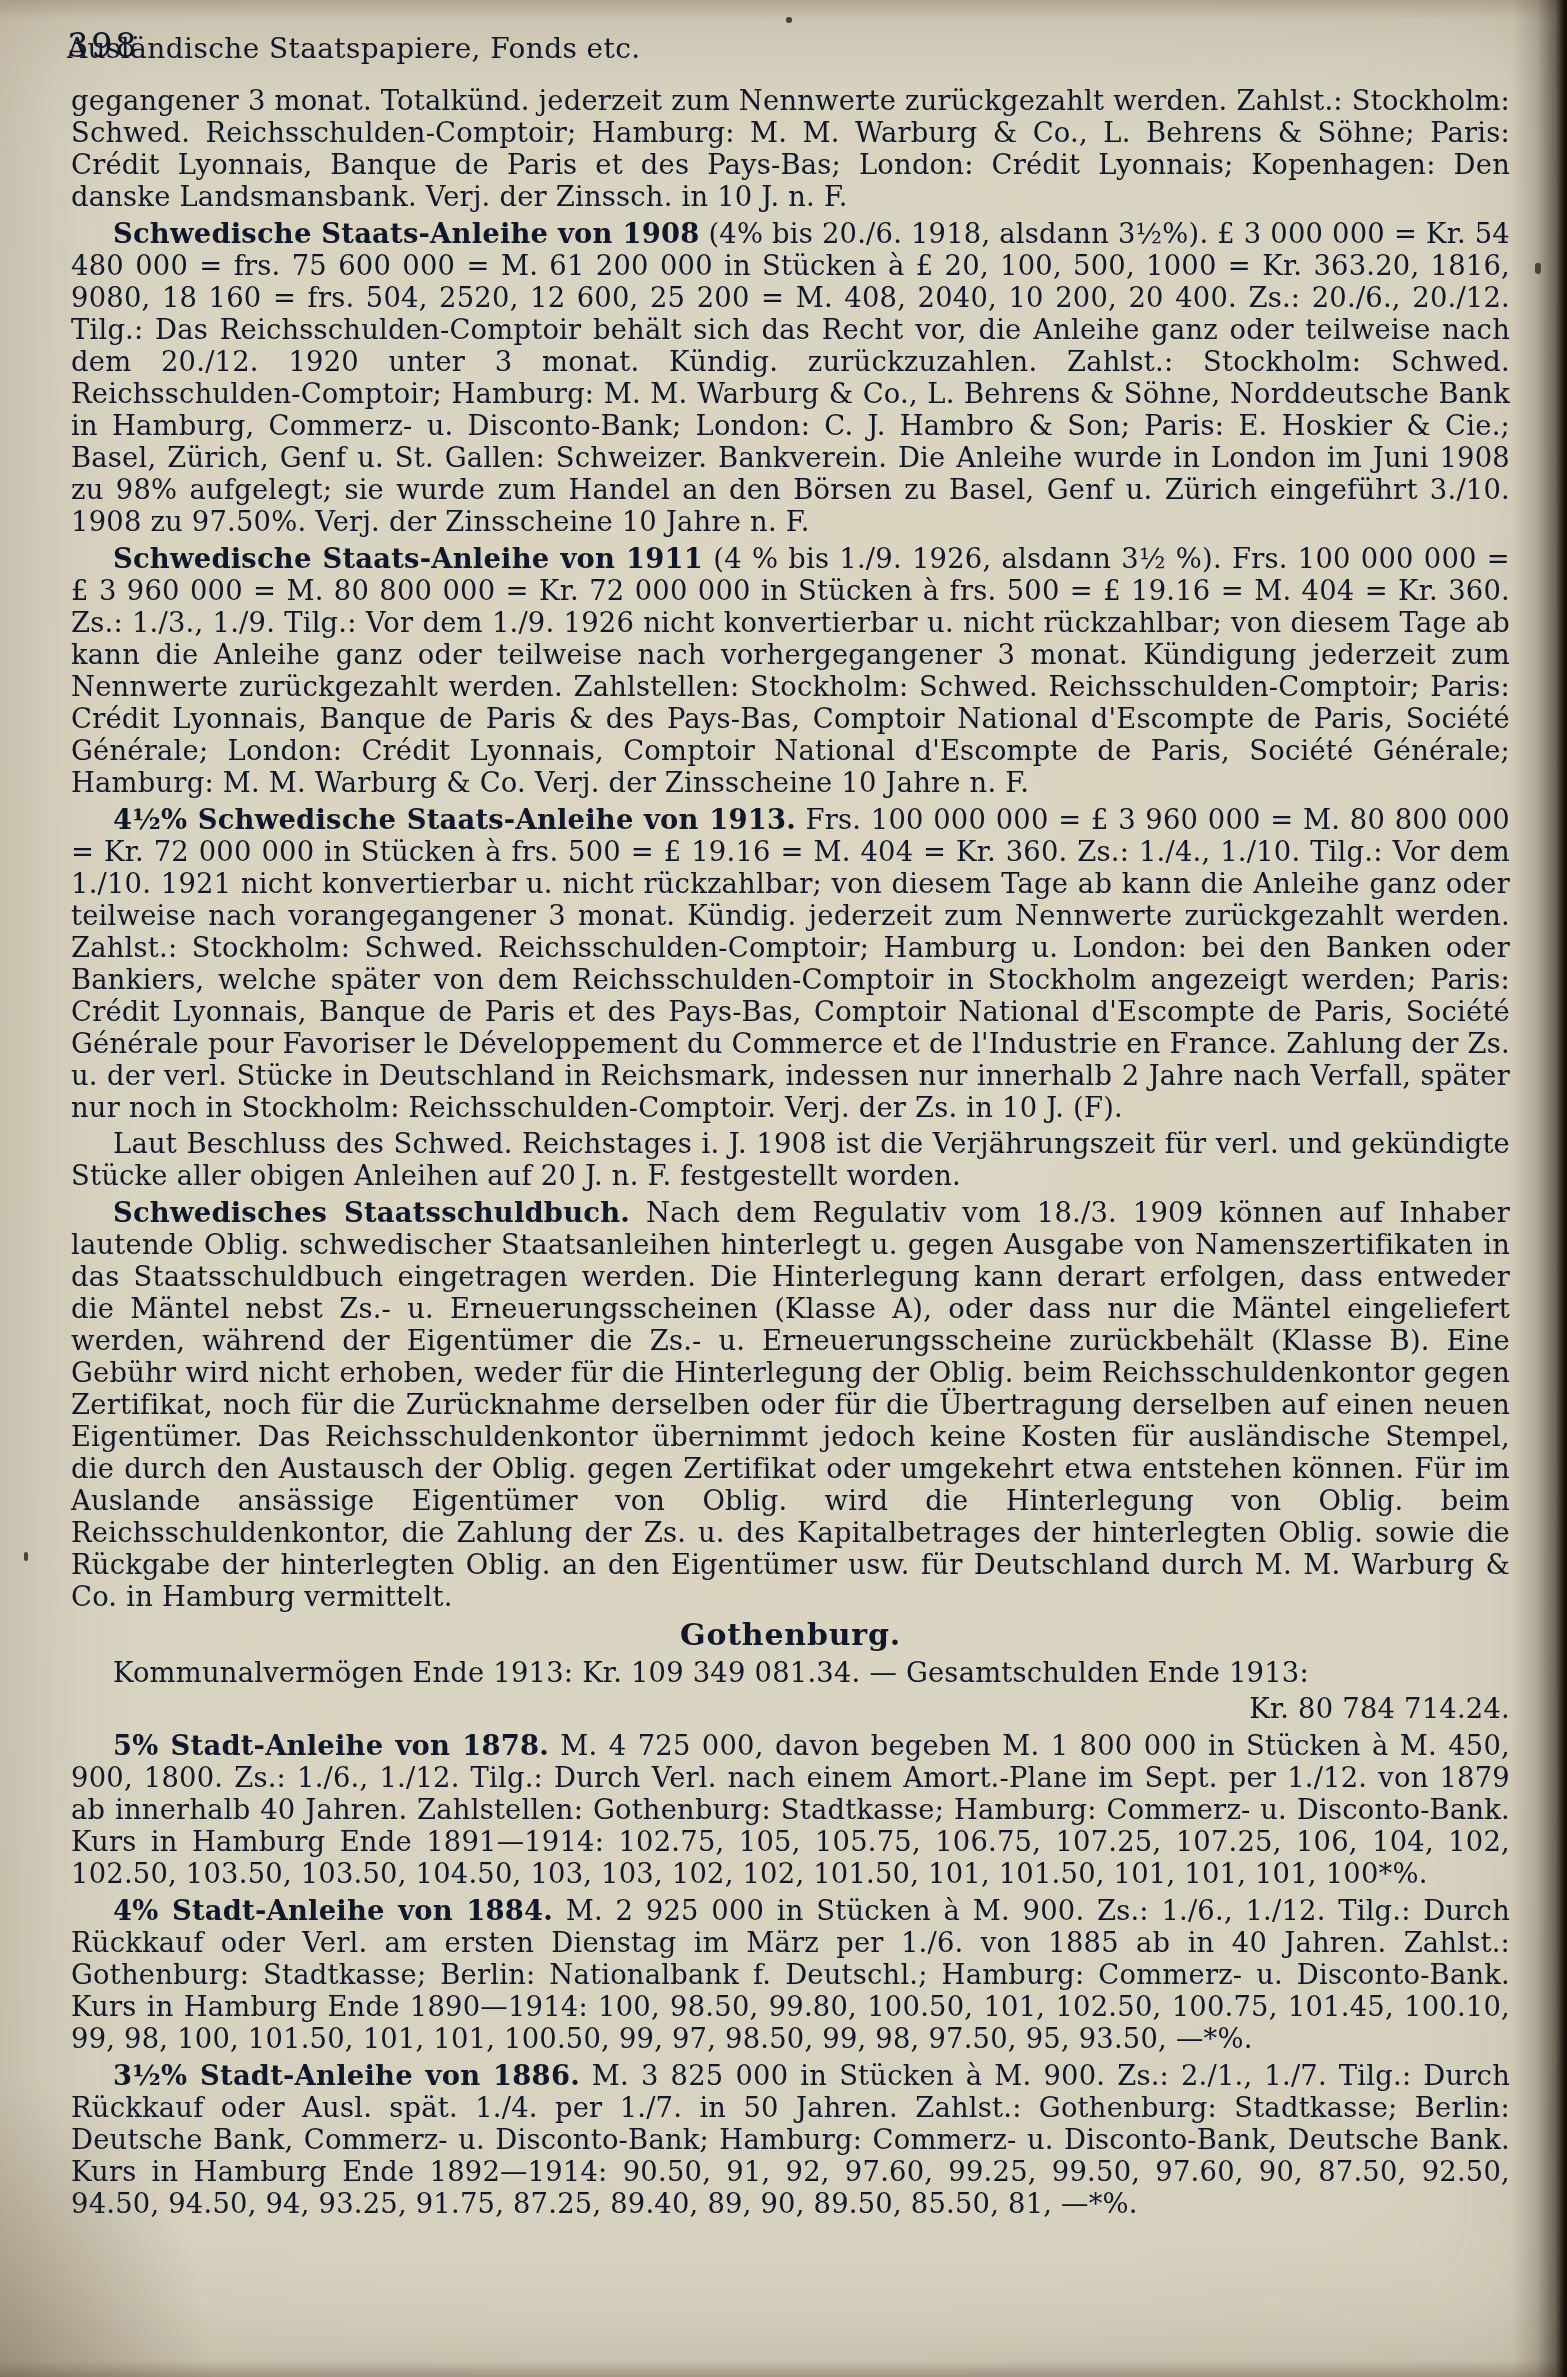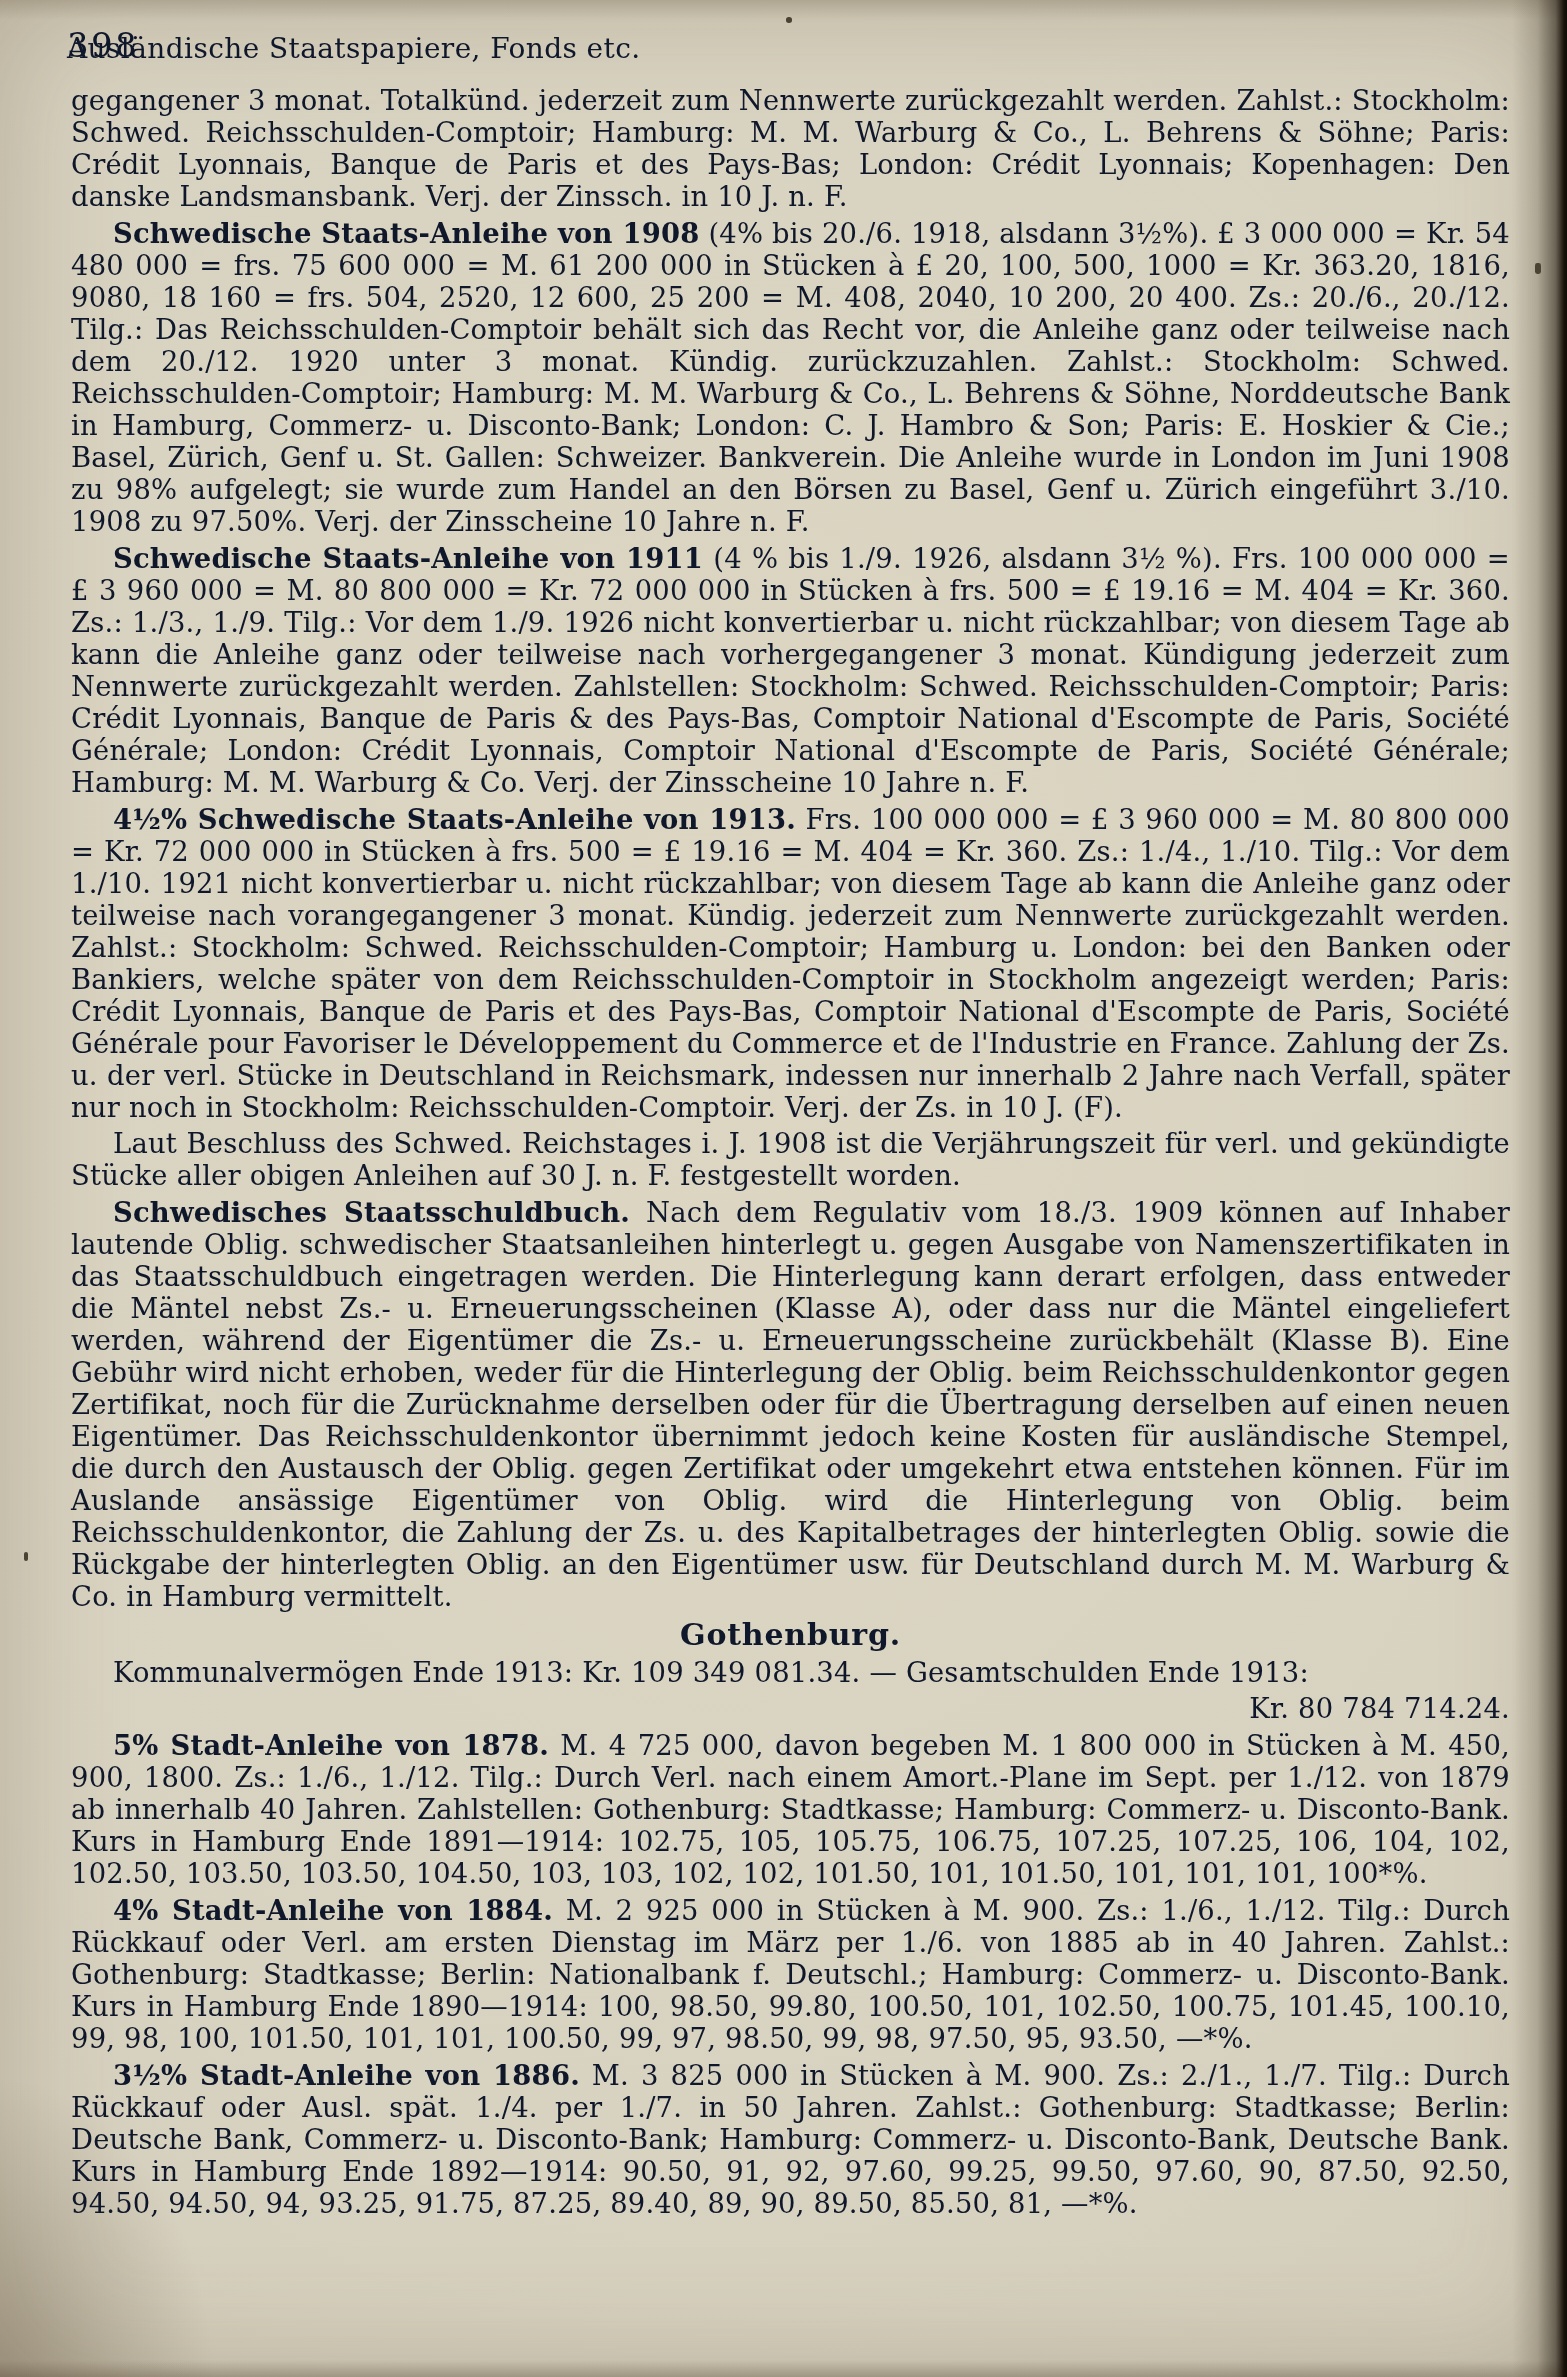--- a/index.html
+++ b/index.html
@@ -66,21 +66,21 @@
     </header>
 
     <p class="para"><span>gegangener 3 monat. Totalkünd. jederzeit zum Nennwerte zurückgezahlt werden. Zahlst.: Stockholm: Schwed. Reichsschulden-Comptoir; Hamburg: M. M. Warburg &amp; Co., L. Behrens &amp; Söhne; Paris: Crédit Lyonnais, Banque de Paris et des Pays-Bas; London: Crédit Lyonnais; Kopenhagen: Den danske Landsmansbank. Verj. der Zinssch. in 10 J. n. F.</span></p>
 
     <p class="para indent"><b class="lead">Schwedische Staats-Anleihe von 1908</b><span> (4% bis 20./6. 1918, alsdann 3½%). £ 3 000 000 = Kr. 54 480 000 = frs. 75 600 000 = M. 61 200 000 in Stücken à £ 20, 100, 500, 1000 = Kr. 363.20, 1816, 9080, 18 160 = frs. 504, 2520, 12 600, 25 200 = M. 408, 2040, 10 200, 20 400. Zs.: 20./6., 20./12. Tilg.: Das Reichsschulden-Comptoir behält sich das Recht vor, die Anleihe ganz oder teilweise nach dem 20./12. 1920 unter 3 monat. Kündig. zurückzuzahlen. Zahlst.: Stockholm: Schwed. Reichsschulden-Comptoir; Hamburg: M. M. Warburg &amp; Co., L. Behrens &amp; Söhne, Norddeutsche Bank in Hamburg, Commerz- u. Disconto-Bank; London: C. J. Hambro &amp; Son; Paris: E. Hoskier &amp; Cie.; Basel, Zürich, Genf u. St. Gallen: Schweizer. Bankverein. Die Anleihe wurde in London im Juni 1908 zu 98% aufgelegt; sie wurde zum Handel an den Börsen zu Basel, Genf u. Zürich eingeführt 3./10. 1908 zu 97.50%. Verj. der Zinsscheine 10 Jahre n. F.</span></p>
 
     <p class="para indent"><b class="lead">Schwedische Staats-Anleihe von 1911</b><span> (4 % bis 1./9. 1926, alsdann 3½ %). Frs. 100 000 000 = £ 3 960 000 = M. 80 800 000 = Kr. 72 000 000 in Stücken à frs. 500 = £ 19.16 = M. 404 = Kr. 360. Zs.: 1./3., 1./9. Tilg.: Vor dem 1./9. 1926 nicht konvertierbar u. nicht rückzahlbar; von diesem Tage ab kann die Anleihe ganz oder teilweise nach vorhergegangener 3 monat. Kündigung jederzeit zum Nennwerte zurückgezahlt werden. Zahlstellen: Stockholm: Schwed. Reichsschulden-Comptoir; Paris: Crédit Lyonnais, Banque de Paris &amp; des Pays-Bas, Comptoir National d'Escompte de Paris, Société Générale; London: Crédit Lyonnais, Comptoir National d'Escompte de Paris, Société Générale; Hamburg: M. M. Warburg &amp; Co. Verj. der Zinsscheine 10 Jahre n. F.</span></p>
 
     <p class="para indent"><b class="lead">4½% Schwedische Staats-Anleihe von 1913.</b><span> Frs. 100 000 000 = £ 3 960 000 = M. 80 800 000 = Kr. 72 000 000 in Stücken à frs. 500 = £ 19.16 = M. 404 = Kr. 360. Zs.: 1./4., 1./10. Tilg.: Vor dem 1./10. 1921 nicht konvertierbar u. nicht rückzahlbar; von diesem Tage ab kann die Anleihe ganz oder teilweise nach vorangegangener 3 monat. Kündig. jederzeit zum Nennwerte zurückgezahlt werden. Zahlst.: Stockholm: Schwed. Reichsschulden-Comptoir; Hamburg u. London: bei den Banken oder Bankiers, welche später von dem Reichsschulden-Comptoir in Stockholm angezeigt werden; Paris: Crédit Lyonnais, Banque de Paris et des Pays-Bas, Comptoir National d'Escompte de Paris, Société Générale pour Favoriser le Développement du Commerce et de l'Industrie en France. Zahlung der Zs. u. der verl. Stücke in Deutschland in Reichsmark, indessen nur innerhalb 2 Jahre nach Verfall, später nur noch in Stockholm: Reichsschulden-Comptoir. Verj. der Zs. in 10 J. (F).</span></p>
 
-    <p class="para indent"><span>Laut Beschluss des Schwed. Reichstages i. J. 1908 ist die Verjährungszeit für verl. und gekündigte Stücke aller obigen Anleihen auf 30 J. n. F. festgestellt worden.</span></p>
+    <p class="para indent"><span>Laut Beschluss des Schwed. Reichstages i. J. 1908 ist die Verjährungszeit für verl. und gekündigte Stücke aller obigen Anleihen auf 20 J. n. F. festgestellt worden.</span></p>
 
     <p class="para indent"><b class="lead">Schwedisches Staatsschuldbuch.</b><span> Nach dem Regulativ vom 18./3. 1909 können auf Inhaber lautende Oblig. schwedischer Staatsanleihen hinterlegt u. gegen Ausgabe von Namenszertifikaten in das Staatsschuldbuch eingetragen werden. Die Hinterlegung kann derart erfolgen, dass entweder die Mäntel nebst Zs.- u. Erneuerungsscheinen (Klasse A), oder dass nur die Mäntel eingeliefert werden, während der Eigentümer die Zs.- u. Erneuerungsscheine zurückbehält (Klasse B). Eine Gebühr wird nicht erhoben, weder für die Hinterlegung der Oblig. beim Reichsschuldenkontor gegen Zertifikat, noch für die Zurücknahme derselben oder für die Übertragung derselben auf einen neuen Eigentümer. Das Reichsschuldenkontor übernimmt jedoch keine Kosten für ausländische Stempel, die durch den Austausch der Oblig. gegen Zertifikat oder umgekehrt etwa entstehen können. Für im Auslande ansässige Eigentümer von Oblig. wird die Hinterlegung von Oblig. beim Reichsschuldenkontor, die Zahlung der Zs. u. des Kapitalbetrages der hinterlegten Oblig. sowie die Rückgabe der hinterlegten Oblig. an den Eigentümer usw. für Deutschland durch M. M. Warburg &amp; Co. in Hamburg vermittelt.</span></p>
 
     <h2 class="section-heading">Gothenburg.</h2>
 
     <div class="para indent">Kommunalvermögen Ende 1913: Kr. 109 349 081.34. — Gesamtschulden Ende 1913:</div>
     <div class="para center-line">Kr. 80 784 714.24.</div>
 
     <p class="para indent"><b class="lead">5% Stadt-Anleihe von 1878.</b><span> M. 4 725 000, davon begeben M. 1 800 000 in Stücken à M. 450, 900, 1800. Zs.: 1./6., 1./12. Tilg.: Durch Verl. nach einem Amort.-Plane im Sept. per 1./12. von 1879 ab innerhalb 40 Jahren. Zahlstellen: Gothenburg: Stadtkasse; Hamburg: Commerz- u. Disconto-Bank. Kurs in Hamburg Ende 1891—1914: 102.75, 105, 105.75, 106.75, 107.25, 107.25, 106, 104, 102, 102.50, 103.50, 103.50, 104.50, 103, 103, 102, 102, 101.50, 101, 101.50, 101, 101, 101, 100*%.</span></p>
 

